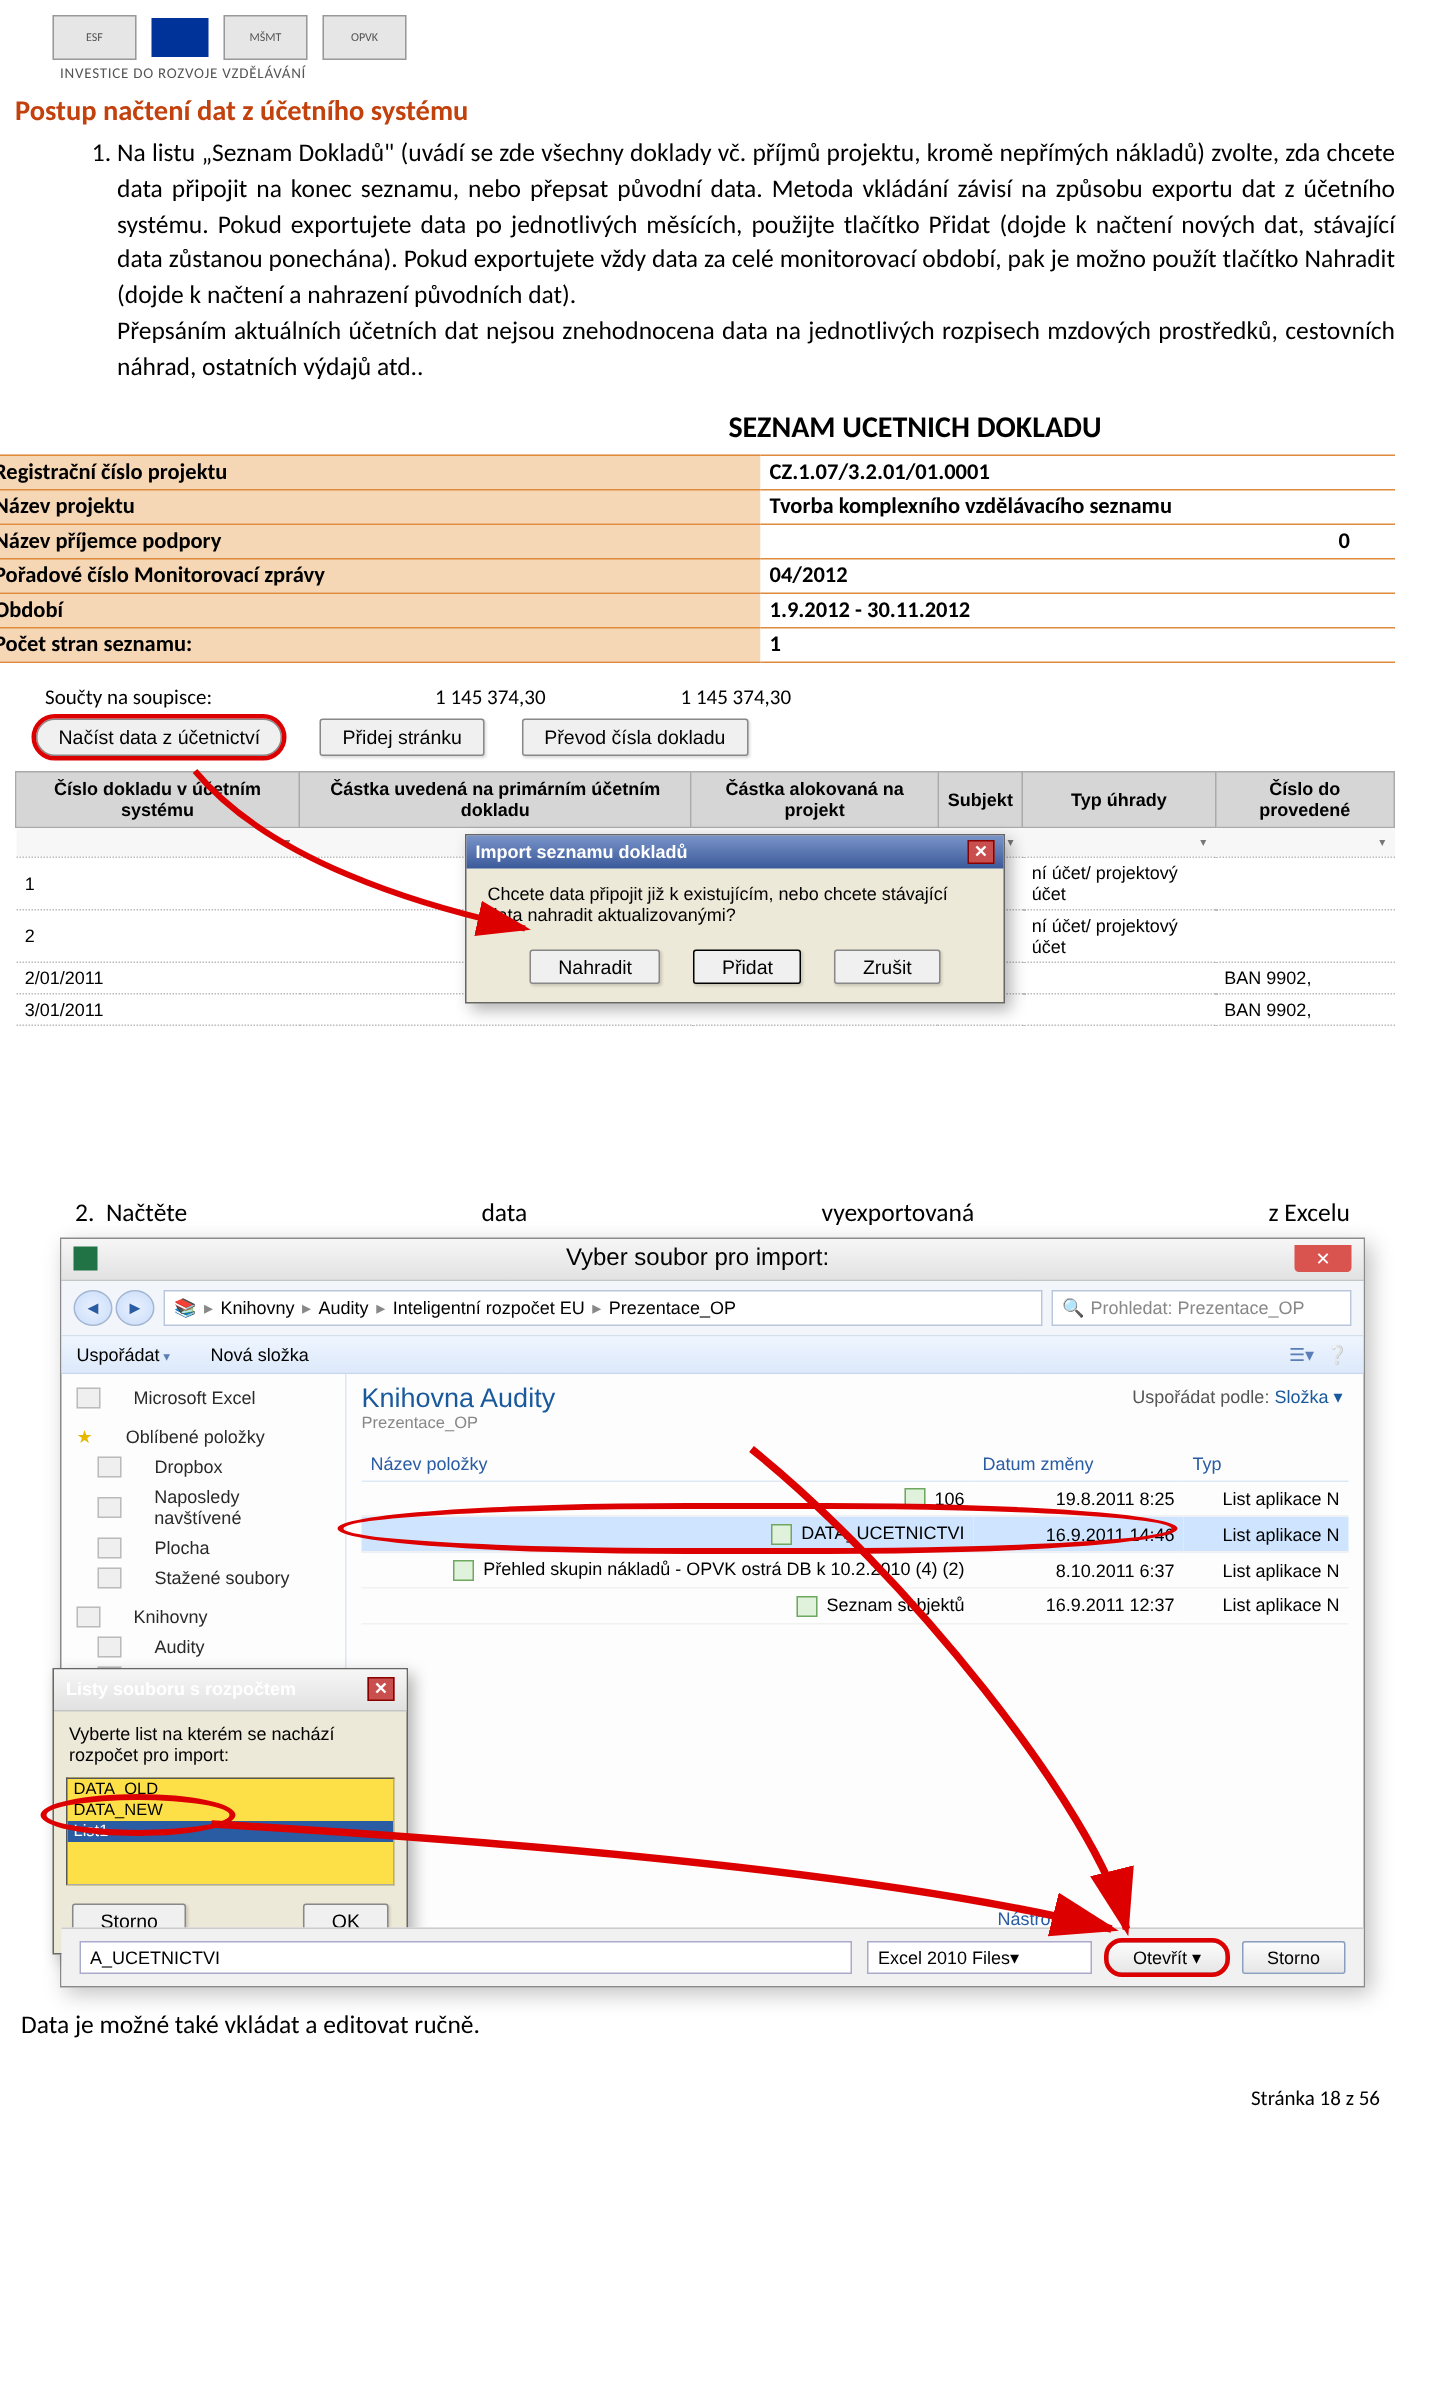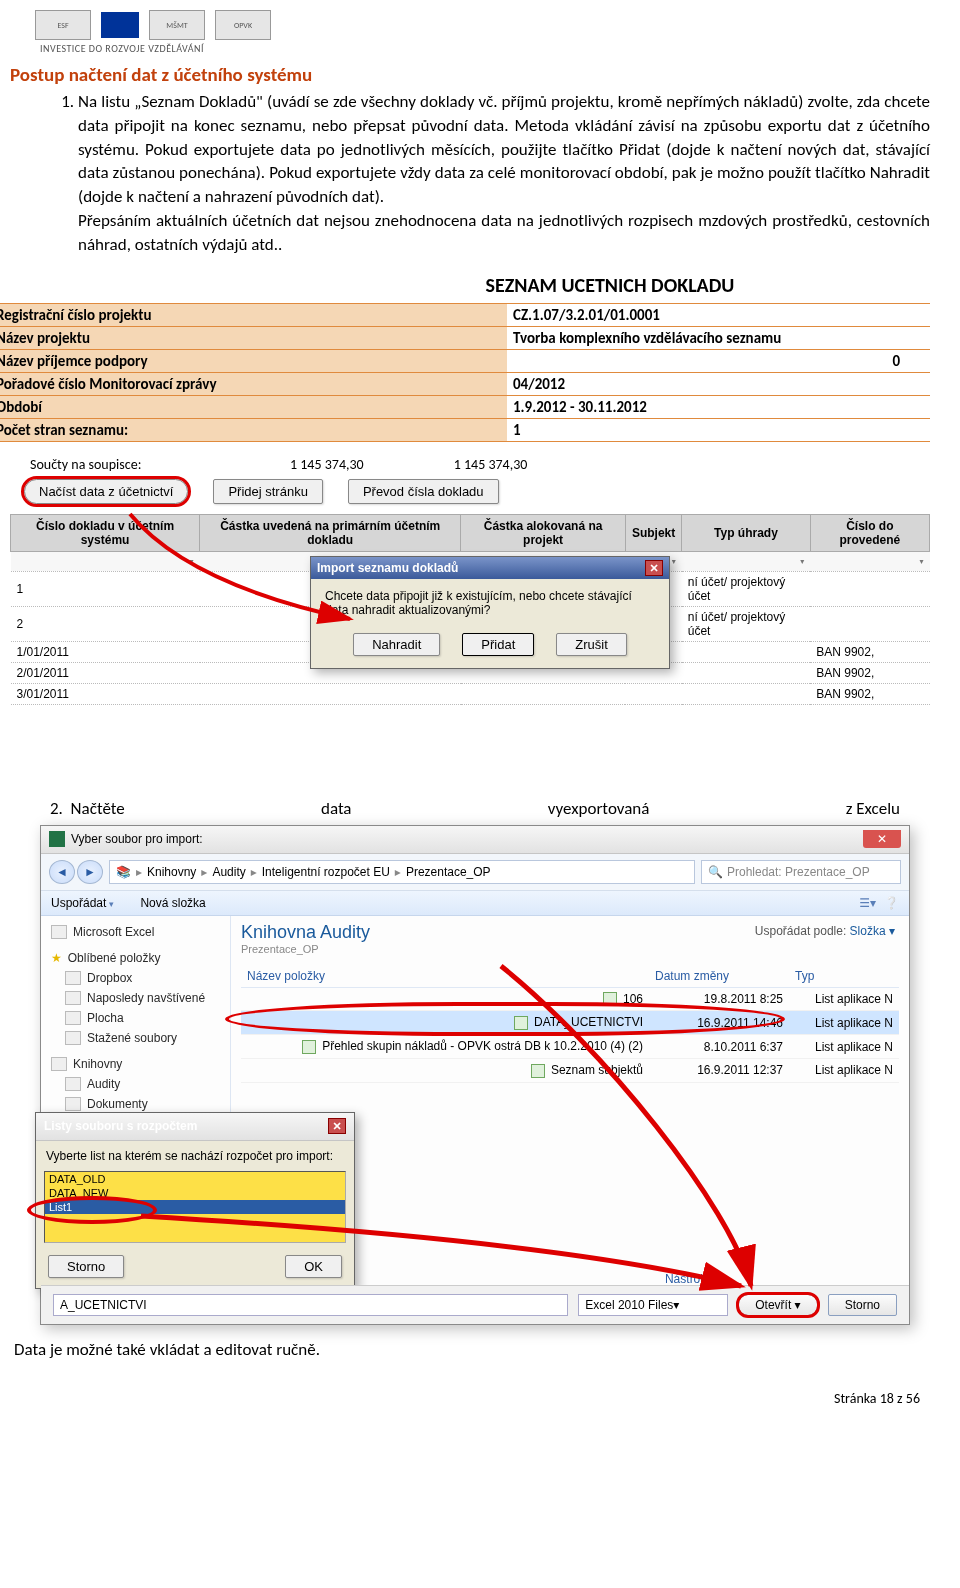--- a/index.html
+++ b/index.html
@@ -61,50 +61,50 @@
 
   
   .arrow { position:absolute; pointer-events:none; }
 
   
   .step2 { display:flex; justify-content:space-between; font-size:17px; margin: 12px 30px 6px 40px; }
 
   
   .filepicker { position: relative; margin-left: 30px; margin-top: 4px; width: 870px; height: 500px; border: 1px solid #8a8a8a; background: #fdfdfd; font-family: "Segoe UI", Tahoma, sans-serif; font-size: 12px; box-shadow: 4px 4px 14px rgba(0,0,0,.25); }
   .filepicker .titlebar { background: linear-gradient(#f6f6f6,#e2e2e2); height: 28px; display:flex; align-items:center; padding: 0 8px; border-bottom:1px solid #c5c5c5; }
-  .filepicker .titlebar .t { flex:1; font-size:12px; }
+  .filepicker .titlebar .t { flex:1; font-size:16px;text-align:center; }
   .filepicker .titlebar .winbtn { width:38px; height:18px; background:#d9534f; color:#fff; text-align:center; line-height:18px; border-radius:0 0 3px 3px; margin-left:4px; font-size:12px;}
   .filepicker .addrbar { display:flex; align-items:center; gap:6px; padding:6px 8px; background:#f2f6fb; border-bottom:1px solid #d5dfec; }
   .filepicker .navbtns { display:flex; gap:2px; }
   .filepicker .navbtn { width:26px; height:24px; border:1px solid #a4b7d2; border-radius:50%; background:radial-gradient(#e9f1fe,#c9dcfa); display:flex; align-items:center; justify-content:center; font-size:12px; color:#2a5ca4;}
   .filepicker .breadcrumb { flex:1; background:#fff; border:1px solid #b9c7dd; height:24px; display:flex; align-items:center; padding:0 6px; font-size:12px; gap:2px;}
   .filepicker .breadcrumb span.sep { color:#888; margin:0 3px; }
   .filepicker .searchbox { width:200px; background:#fff; border:1px solid #b9c7dd; height:24px; padding:0 6px; display:flex; align-items:center; color:#888;}
   .filepicker .toolbar { display:flex; align-items:center; gap:27px; padding:5px 10px; background:linear-gradient(#eef5fe,#dce9fb); border-bottom:1px solid #c6d6ec; font-size:12px;}
   .filepicker .toolbar .drop::after{content:" ▾"; font-size:9px; color:#5a7fb8;}
   .filepicker .toolbar .right { margin-left:auto; display:flex; gap:8px; color:#5a7fb8;}
   .filepicker .content { display:flex; height: 340px; }
   .filepicker .sidebar { width: 190px; border-right:1px solid #dde6f3; padding:6px 8px; overflow:hidden;}
   .filepicker .sidebar .group { margin-bottom:6px;}
-  .filepicker .sidebar .top-item { display:flex; align-items:center; gap:6px; padding:3px 2px; font-size:12px; color:#2a2a2a;}
+  .filepicker .sidebar .top-item { display:flex; align-items:center; gap:22px; padding:3px 2px; font-size:12px; color:#2a2a2a;}
   .filepicker .sidebar .group-items { padding-left:14px;}
   .filepicker .sidebar .ico { width:16px; height:14px; background:#efefef; border:1px solid #bbb; display:inline-block;}
   .filepicker .main { flex:1; padding: 6px 10px; position:relative;}
   .filepicker .lib-title { color:#1a5a9c; font-size:18px; }
   .filepicker .lib-sub { color:#888; font-size:11px; margin-bottom:10px;}
   .filepicker .sort-by { position:absolute; right:14px; top:8px; font-size:12px; color:#555;}
   .filepicker .sort-by .v { color:#1a5a9c;}
   .filepicker table.files { width:100%; border-collapse:collapse; font-size:12px;}
   .filepicker table.files th { text-align:left; color:#2a5ca4; font-weight:normal; border-bottom:1px solid #dfe8f5; padding:4px 6px;}
   .filepicker table.files td { padding:4px 6px; border-bottom:1px solid #f1f1f1;text-align:right;}
   .filepicker table.files tr.sel td { background:#cfe5ff; }
   .filepicker table.files .fi { width:14px; height:14px; background:#e0f1dc; border:1px solid #6fa85f; display:inline-block; margin-right:6px; vertical-align:middle;}
 
   
-  #sheet-dlg { top: 286px; left: -6px; width: 320px; background:#ece9d8; }
+  #sheet-dlg { top: 286px; left: -6px; width: 237px; background:#ece9d8; }
   #sheet-dlg .listbox { background:#fde047; border:1px inset #aaa; margin:8px; height:72px; overflow:hidden; font-size:11px;}
   #sheet-dlg .listbox div { padding:1px 4px; }
   #sheet-dlg .listbox .sel { background:#2a5ca4; color:#fff; }
   #sheet-dlg .btnrow { justify-content:space-between; padding:4px 12px 10px;}
 
   
   .filepicker .bottom { position:absolute; bottom:0; left:0; right:0; background:#f1f1f1; border-top:1px solid #ccc; padding:8px 12px; display:flex; align-items:center; gap:10px;}
   .filepicker .bottom .fn { flex:1; background:#fff; border:1px solid #aac; height:22px; padding:0 6px; display:flex; align-items:center;}
   .filepicker .bottom .typebox { width:150px; background:#fff; border:1px solid #aac; height:22px; padding:0 6px; display:flex; align-items:center;}
   .filepicker .bottom .tools { position:absolute; bottom:38px; right:190px; font-size:12px; color:#2a5ca4;}
@@ -218,28 +218,20 @@
           <td>ní účet/ projektový účet</td>
           <td></td>
         </tr>
         <tr>
           <td>2</td>
           <td></td>
           <td></td>
           <td></td>
           <td>ní účet/ projektový účet</td>
           <td></td>
-        </tr>
-        <tr>
-          <td>1/01/2011</td>
-          <td></td>
-          <td></td>
-          <td></td>
-          <td></td>
-          <td>BAN 9902,</td>
         </tr>
         <tr>
           <td>2/01/2011</td>
           <td></td>
           <td></td>
           <td></td>
           <td></td>
           <td>BAN 9902,</td>
         </tr>
         <tr>

